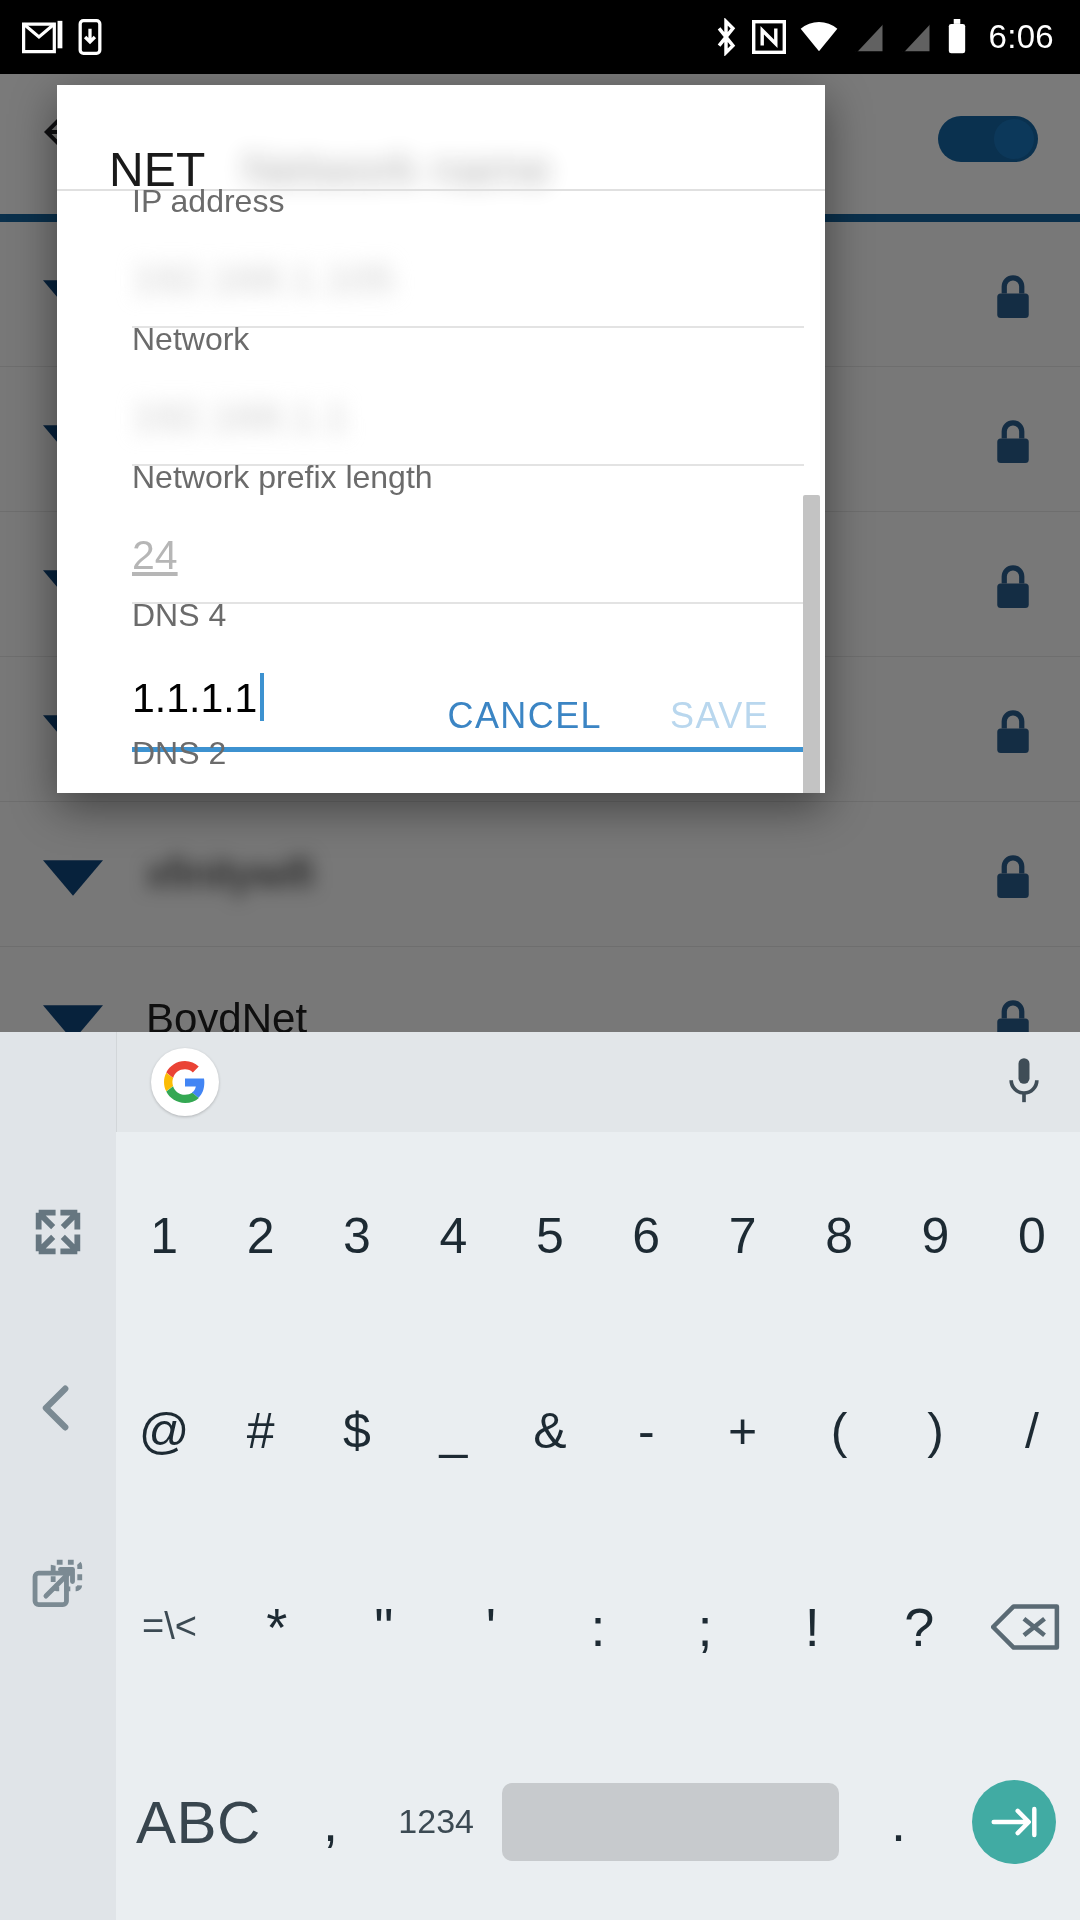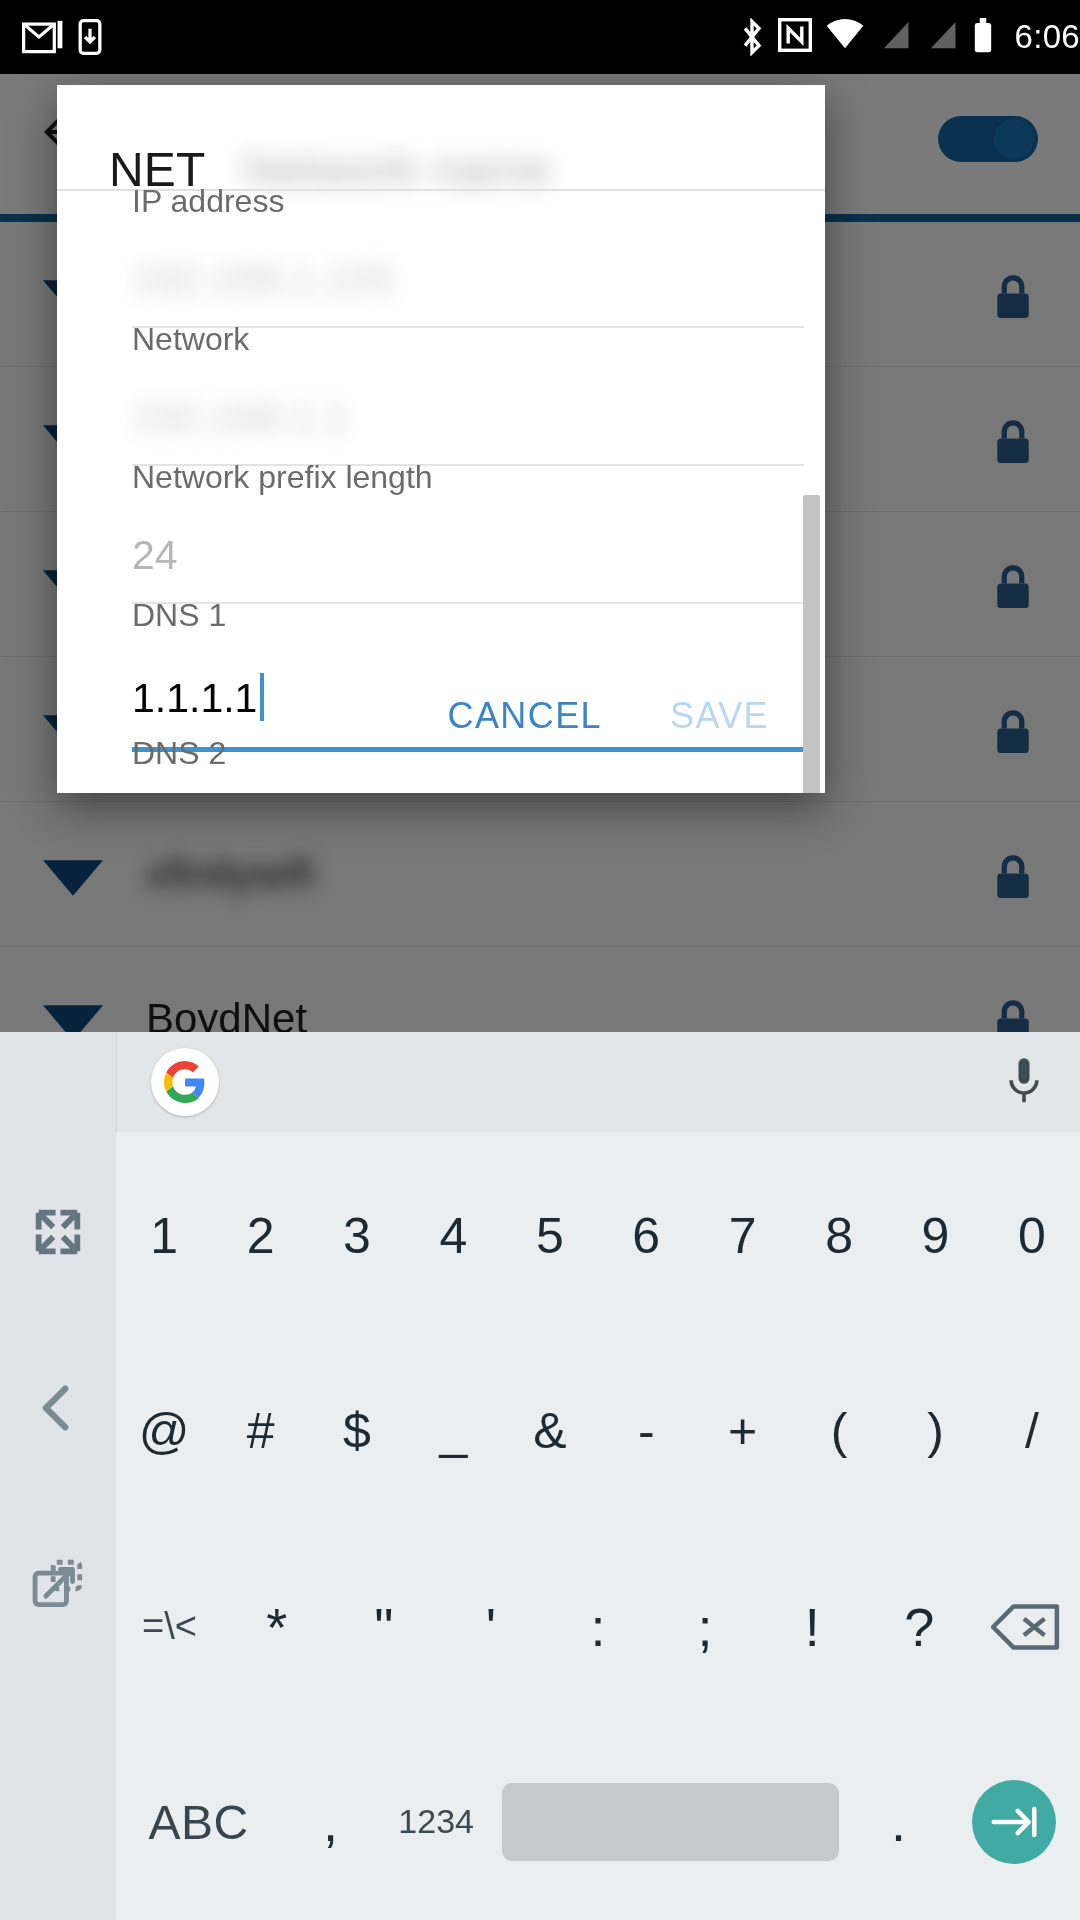--- a/index.html
+++ b/index.html
@@ -10,21 +10,21 @@
     position:relative;
     overflow:hidden;
   }
 
   
   .statusbar{
     position:absolute; left:0; top:0; width:1080px; height:74px;
     background:#000; display:flex; align-items:center; z-index:40;
   }
   .sb-left{ display:flex; align-items:center; gap:14px; padding-left:22px; }
-  .sb-right{ margin-left:auto; display:flex; gap:13px; }
+  .sb-right{ margin-left:auto; display:flex; align-items:center; gap:13px; padding-right:26px; }
   .sb-ico{ display:block; }
   .sb-time{
     color:#fff; font-size:33px; letter-spacing:.3px; margin-left:8px;
     font-family:"Liberation Sans", sans-serif;
   }
 
   
   .backdrop{
     position:absolute; left:0; top:74px; width:1080px; height:1186px;
     background:#fafafa; z-index:5; overflow:hidden;
@@ -83,21 +83,21 @@
     background:#e0e0e0;
   }
   .dlg-scroll{ position:absolute; left:0; top:106px; width:768px; height:700px; }
 
   .field{ position:absolute; left:52px; width:672px;margin-left:23px; }
   .f-label{ font-size:32px; color:#6b6b6b; line-height:1; }
   .f-value{
     font-size:41px; color:#000000; line-height:1; margin-top:42px;
     position:relative; white-space:nowrap;
   }
-  .f-value.ph{ color:#b6b6b6; }
+  .f-value.ph{ color:#b6b6b6;text-decoration:underline; }
   .f-value.blurred{ filter:blur(10px); color:#cfcfcf; }
   .f-underline{
     margin-top:26px; height:2px; background:#e3e3e3; width:672px;
   }
   .f-underline.active{ height:5px; background:#3d92d0; }
   .caret{
     display:inline-block; width:4px; height:48px; background:#3d92d0;
     vertical-align:-9px; margin-left:3px;
   }
 
@@ -163,21 +163,21 @@
     margin:0 10px; cursor:pointer;
   }
   .key-enter{
     flex:1.0; display:flex; align-items:center; justify-content:center;
     cursor:pointer;
   }
   .enter-circle{
     width:84px; height:84px; border-radius:50%; background:#41aba3;
     display:flex; align-items:center; justify-content:center;
   }
-  .row4 .key.abc{ flex:1.25; font-size:48px; color:#38454e; letter-spacing:.5px; }
+  .row4 .key.abc{ flex:1.25; font-size:60px; color:#38454e; letter-spacing:.5px; }
 </style>
 </head>
 <body>
 
 <div class="backdrop">
   <div class="bd-appbar">
     <div class="bd-back">
       <svg width="48" height="48" viewBox="0 0 24 24">
           <path d="M20 11H7.8l5.6-5.6L12 4l-8 8 8 8 1.4-1.4L7.8 13H20z" fill="#202124"></path>
         </svg>
@@ -309,21 +309,21 @@
       <div class="f-underline"></div>
     </div>
 
     <div class="field" style="top:270px;">
       <div class="f-label">Network prefix length</div>
       <div class="f-value ph">24</div>
       <div class="f-underline"></div>
     </div>
 
     <div class="field" style="top:408px;">
-      <div class="f-label">DNS 1</div>
+      <div class="f-label">DNS 4</div>
       <div class="f-value"><span>1.1.1.1</span><span class="caret"></span></div>
       <div class="f-underline active"></div>
     </div>
 
     <div class="field" style="top:546px;">
       <div class="f-label">DNS 2</div>
       <div class="f-underline"></div>
     </div>
 
   </div>

